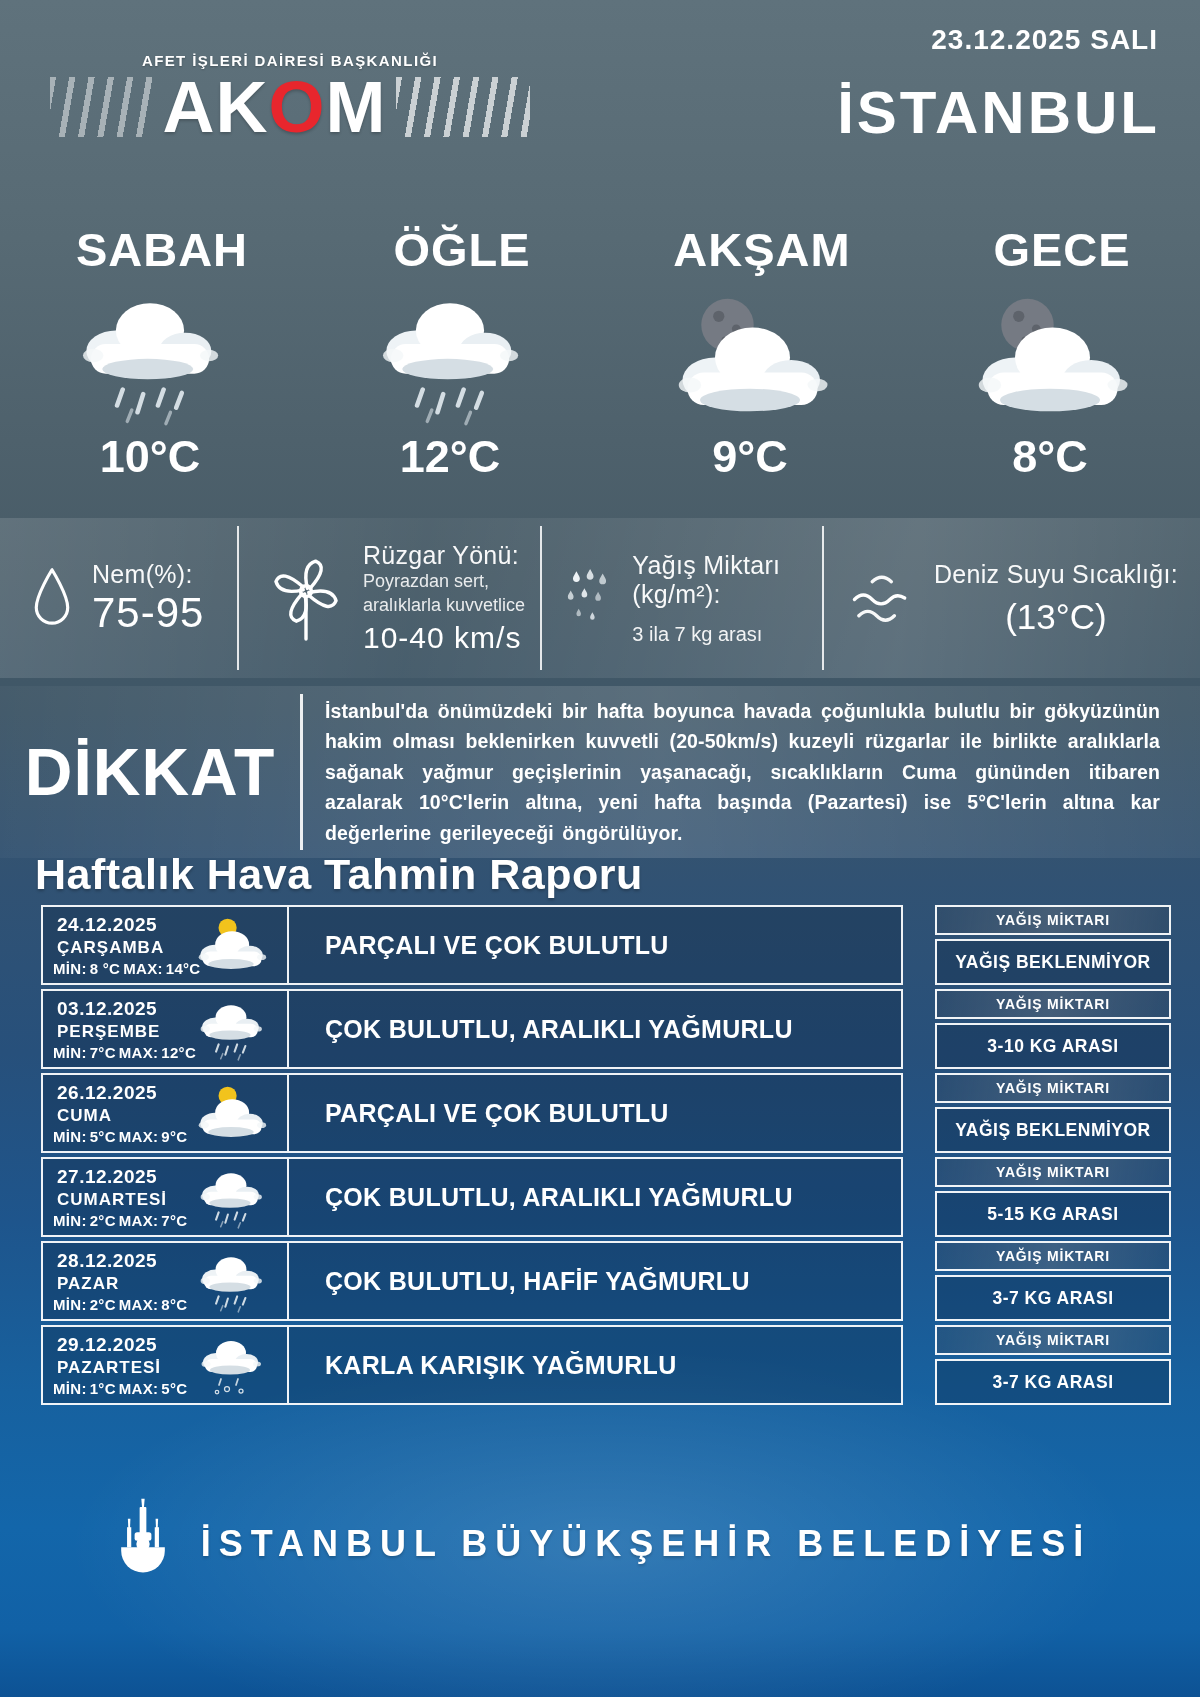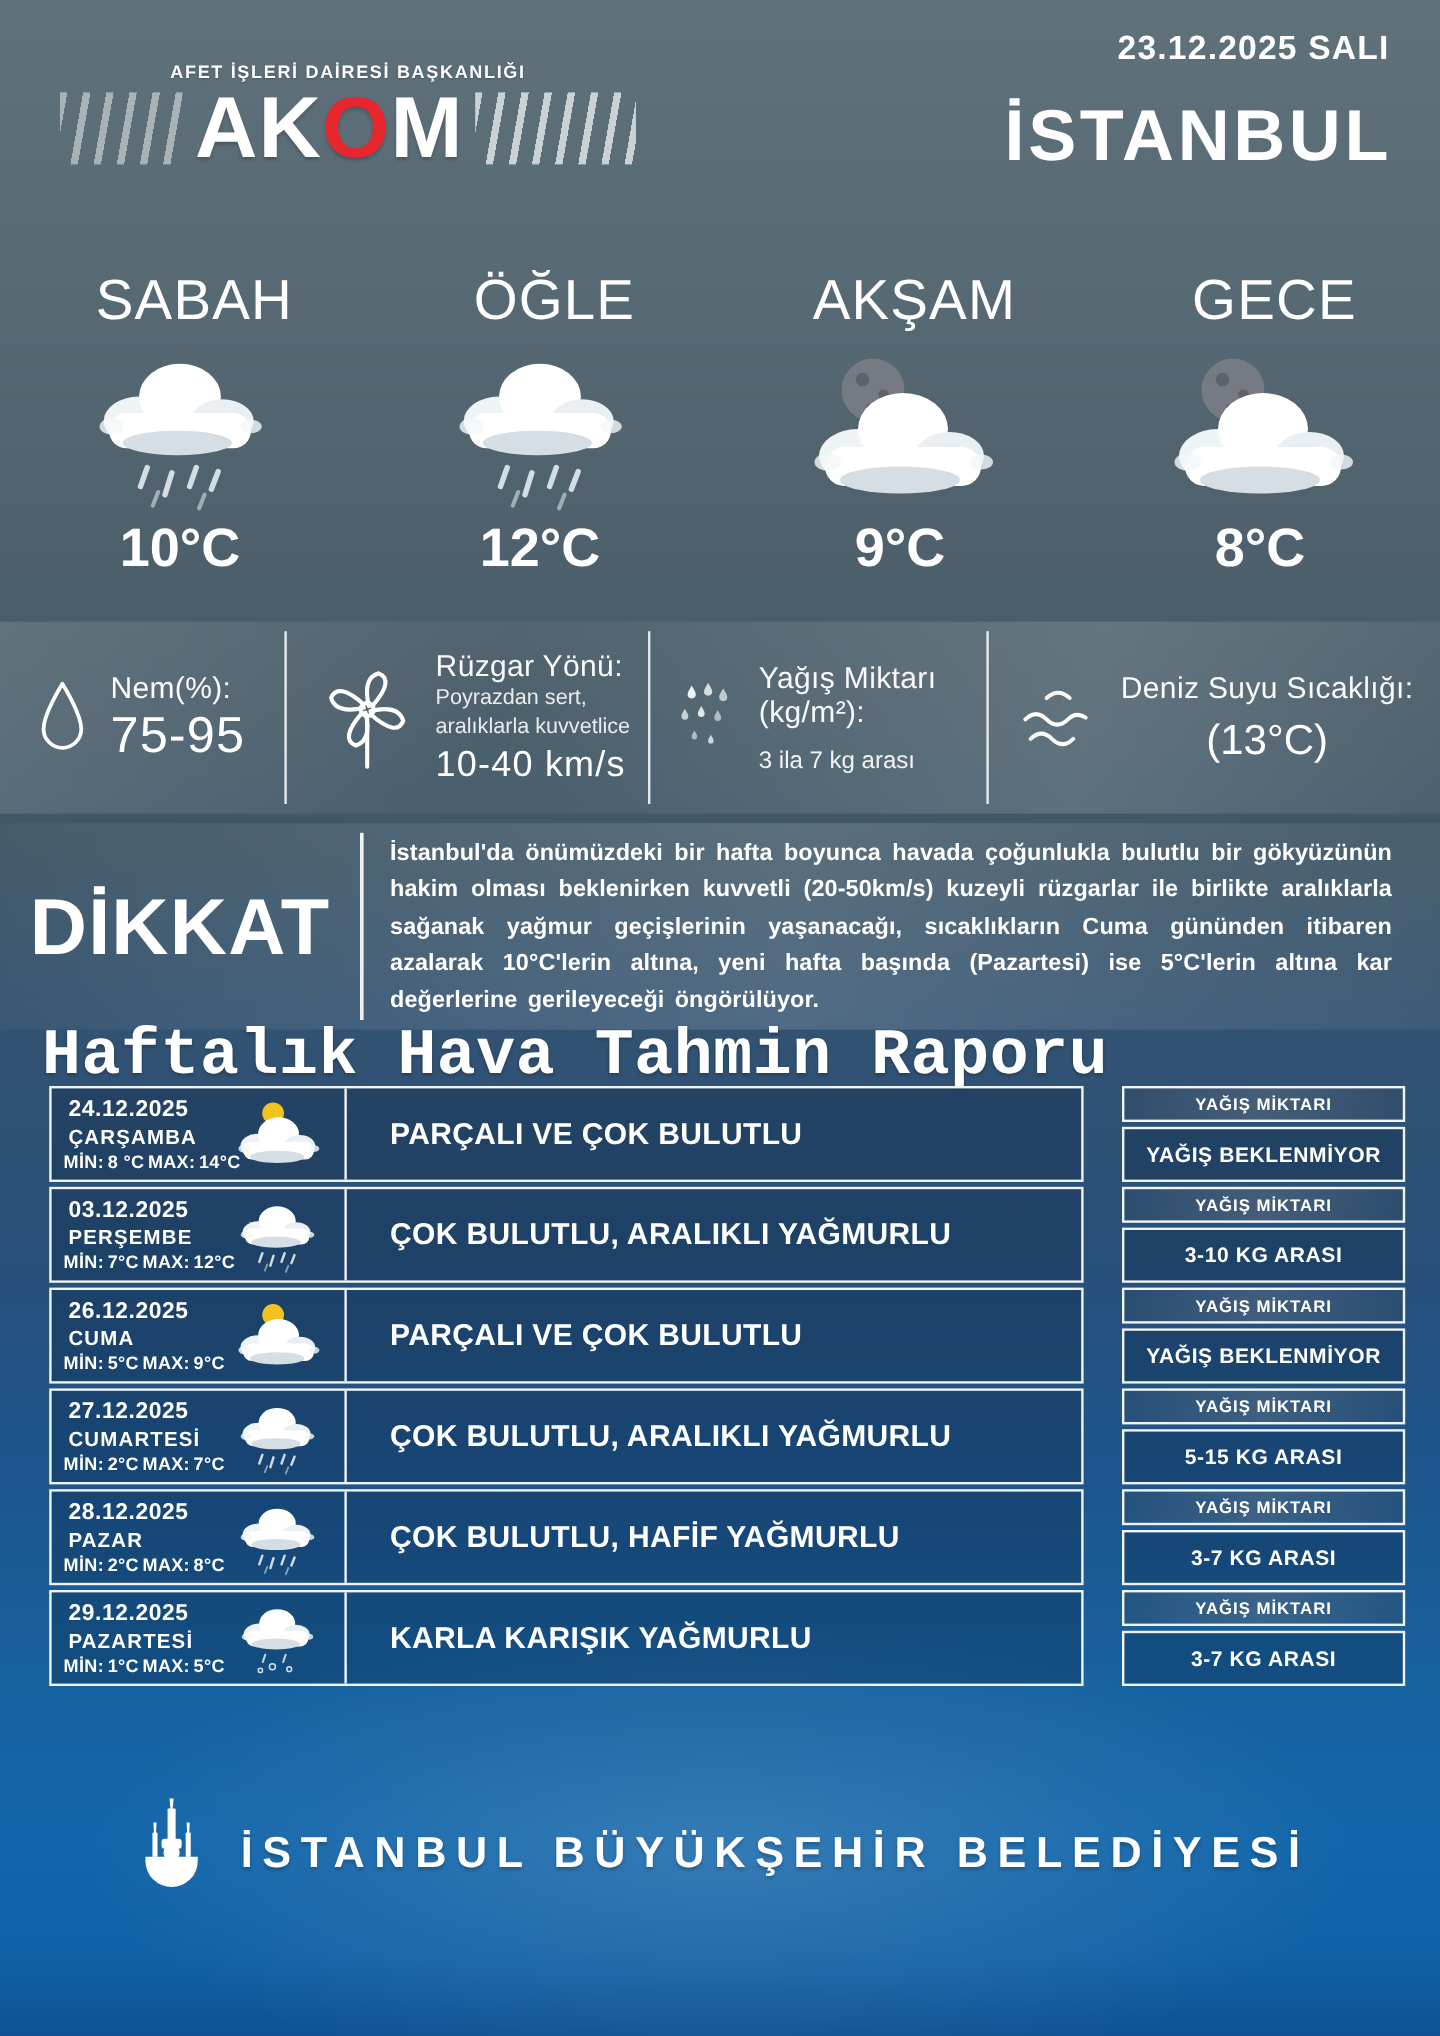--- a/index.html
+++ b/index.html
@@ -24,21 +24,21 @@
   .akom-row { display:flex; align-items:center; justify-content:center; gap:10px; }
   .stripes { height:60px; background:repeating-linear-gradient(100deg, rgba(255,255,255,.85) 0 6px, transparent 6px 19px); }
   .stripes-left { width:115px; opacity:.55; }
   .stripes-right { width:150px; opacity:.8; }
   .akom-word { font-size:72px; font-weight:800; letter-spacing:1px; line-height:1; text-shadow:0 2px 3px rgba(0,0,0,.2); }
   .akom-o { color:#e8262d; }
 
   
   .periods { position:absolute; top:222px; left:0; width:100%; display:flex; }
   .period { flex:1; display:flex; flex-direction:column; align-items:center; }
-  .period-label { font-size:47px; font-weight:400; letter-spacing:1px;margin-left:24px; }
+  .period-label { font-size:47px; font-weight:700; letter-spacing:1px;margin-left:24px; }
   .period-icon { width:190px; height:150px; margin-top:8px; }
   .period-temp { font-size:45px; font-weight:700; margin-top:-4px; }
 
   
   .metrics {
     position:absolute; top:518px; left:0; width:100%; height:160px; display:flex;
     background:linear-gradient(100deg, rgba(255,255,255,.13) 0%, rgba(255,255,255,.04) 35%, rgba(255,255,255,.15) 75%, rgba(255,255,255,.06) 100%);
   }
   .metric { position:relative; display:flex; align-items:center; padding-left:28px; gap:16px; }
   .metric + .metric::before { content:""; position:absolute; left:0; top:8px; bottom:8px; width:2px; background:rgba(255,255,255,.85); }
@@ -57,21 +57,21 @@
   .alert {
     position:absolute; top:686px; left:0; width:100%; height:172px;
     display:flex; align-items:center;
     background:linear-gradient(90deg, rgba(255,255,255,.03), rgba(255,255,255,.14) 55%, rgba(255,255,255,.05));
   }
   .alert-title { width:300px; text-align:center; font-size:66px; font-weight:800; letter-spacing:1px; }
   .alert-divider { width:3px; align-self:stretch; margin:8px 0; background:rgba(255,255,255,.9); }
   .alert-text { flex:1; padding:0 40px 0 22px; font-size:19.5px; font-weight:700; line-height:1.56; text-align:justify; letter-spacing:.1px; word-spacing:3px; }
 
   
-  .weekly-title { position:absolute; top:850px; left:35px; font-size:54px; font-weight:700; letter-spacing:.5px; text-shadow:0 2px 3px rgba(0,0,0,.25);font-family:Liberation Mono, monospace; }
+  .weekly-title { position:absolute; top:850px; left:35px; font-size:43px; font-weight:700; letter-spacing:.5px; text-shadow:0 2px 3px rgba(0,0,0,.25); }
   .table { position:absolute; top:905px; left:41px; width:1130px; display:flex; flex-direction:column; gap:4px; }
   .row { display:flex; gap:8px; height:80px; }
   .row-main { flex:1; display:flex; border:2px solid rgba(252,253,254,.95); background:rgba(10,34,58,.30); }
   .cell-left { position:relative; width:246px; border-right:2px solid rgba(252,253,254,.95); padding:7px 10px 6px 14px; }
   .cell-date { font-size:19px; font-weight:600; letter-spacing:.5px; }
   .cell-day { font-size:17px; font-weight:600; letter-spacing:1px; margin-top:2px; }
   .cell-minmax { position:absolute; left:10px; bottom:6px; font-size:15px; font-weight:800; letter-spacing:.3px; white-space:nowrap; }
   .cell-minmax span { margin-right:3px; }
   .cell-icon { position:absolute; right:4px; top:6px; width:104px; height:68px; }
   .cell-cond { flex:1; display:flex; align-items:center; padding-left:36px; font-size:25px; font-weight:700; letter-spacing:.3px; }

